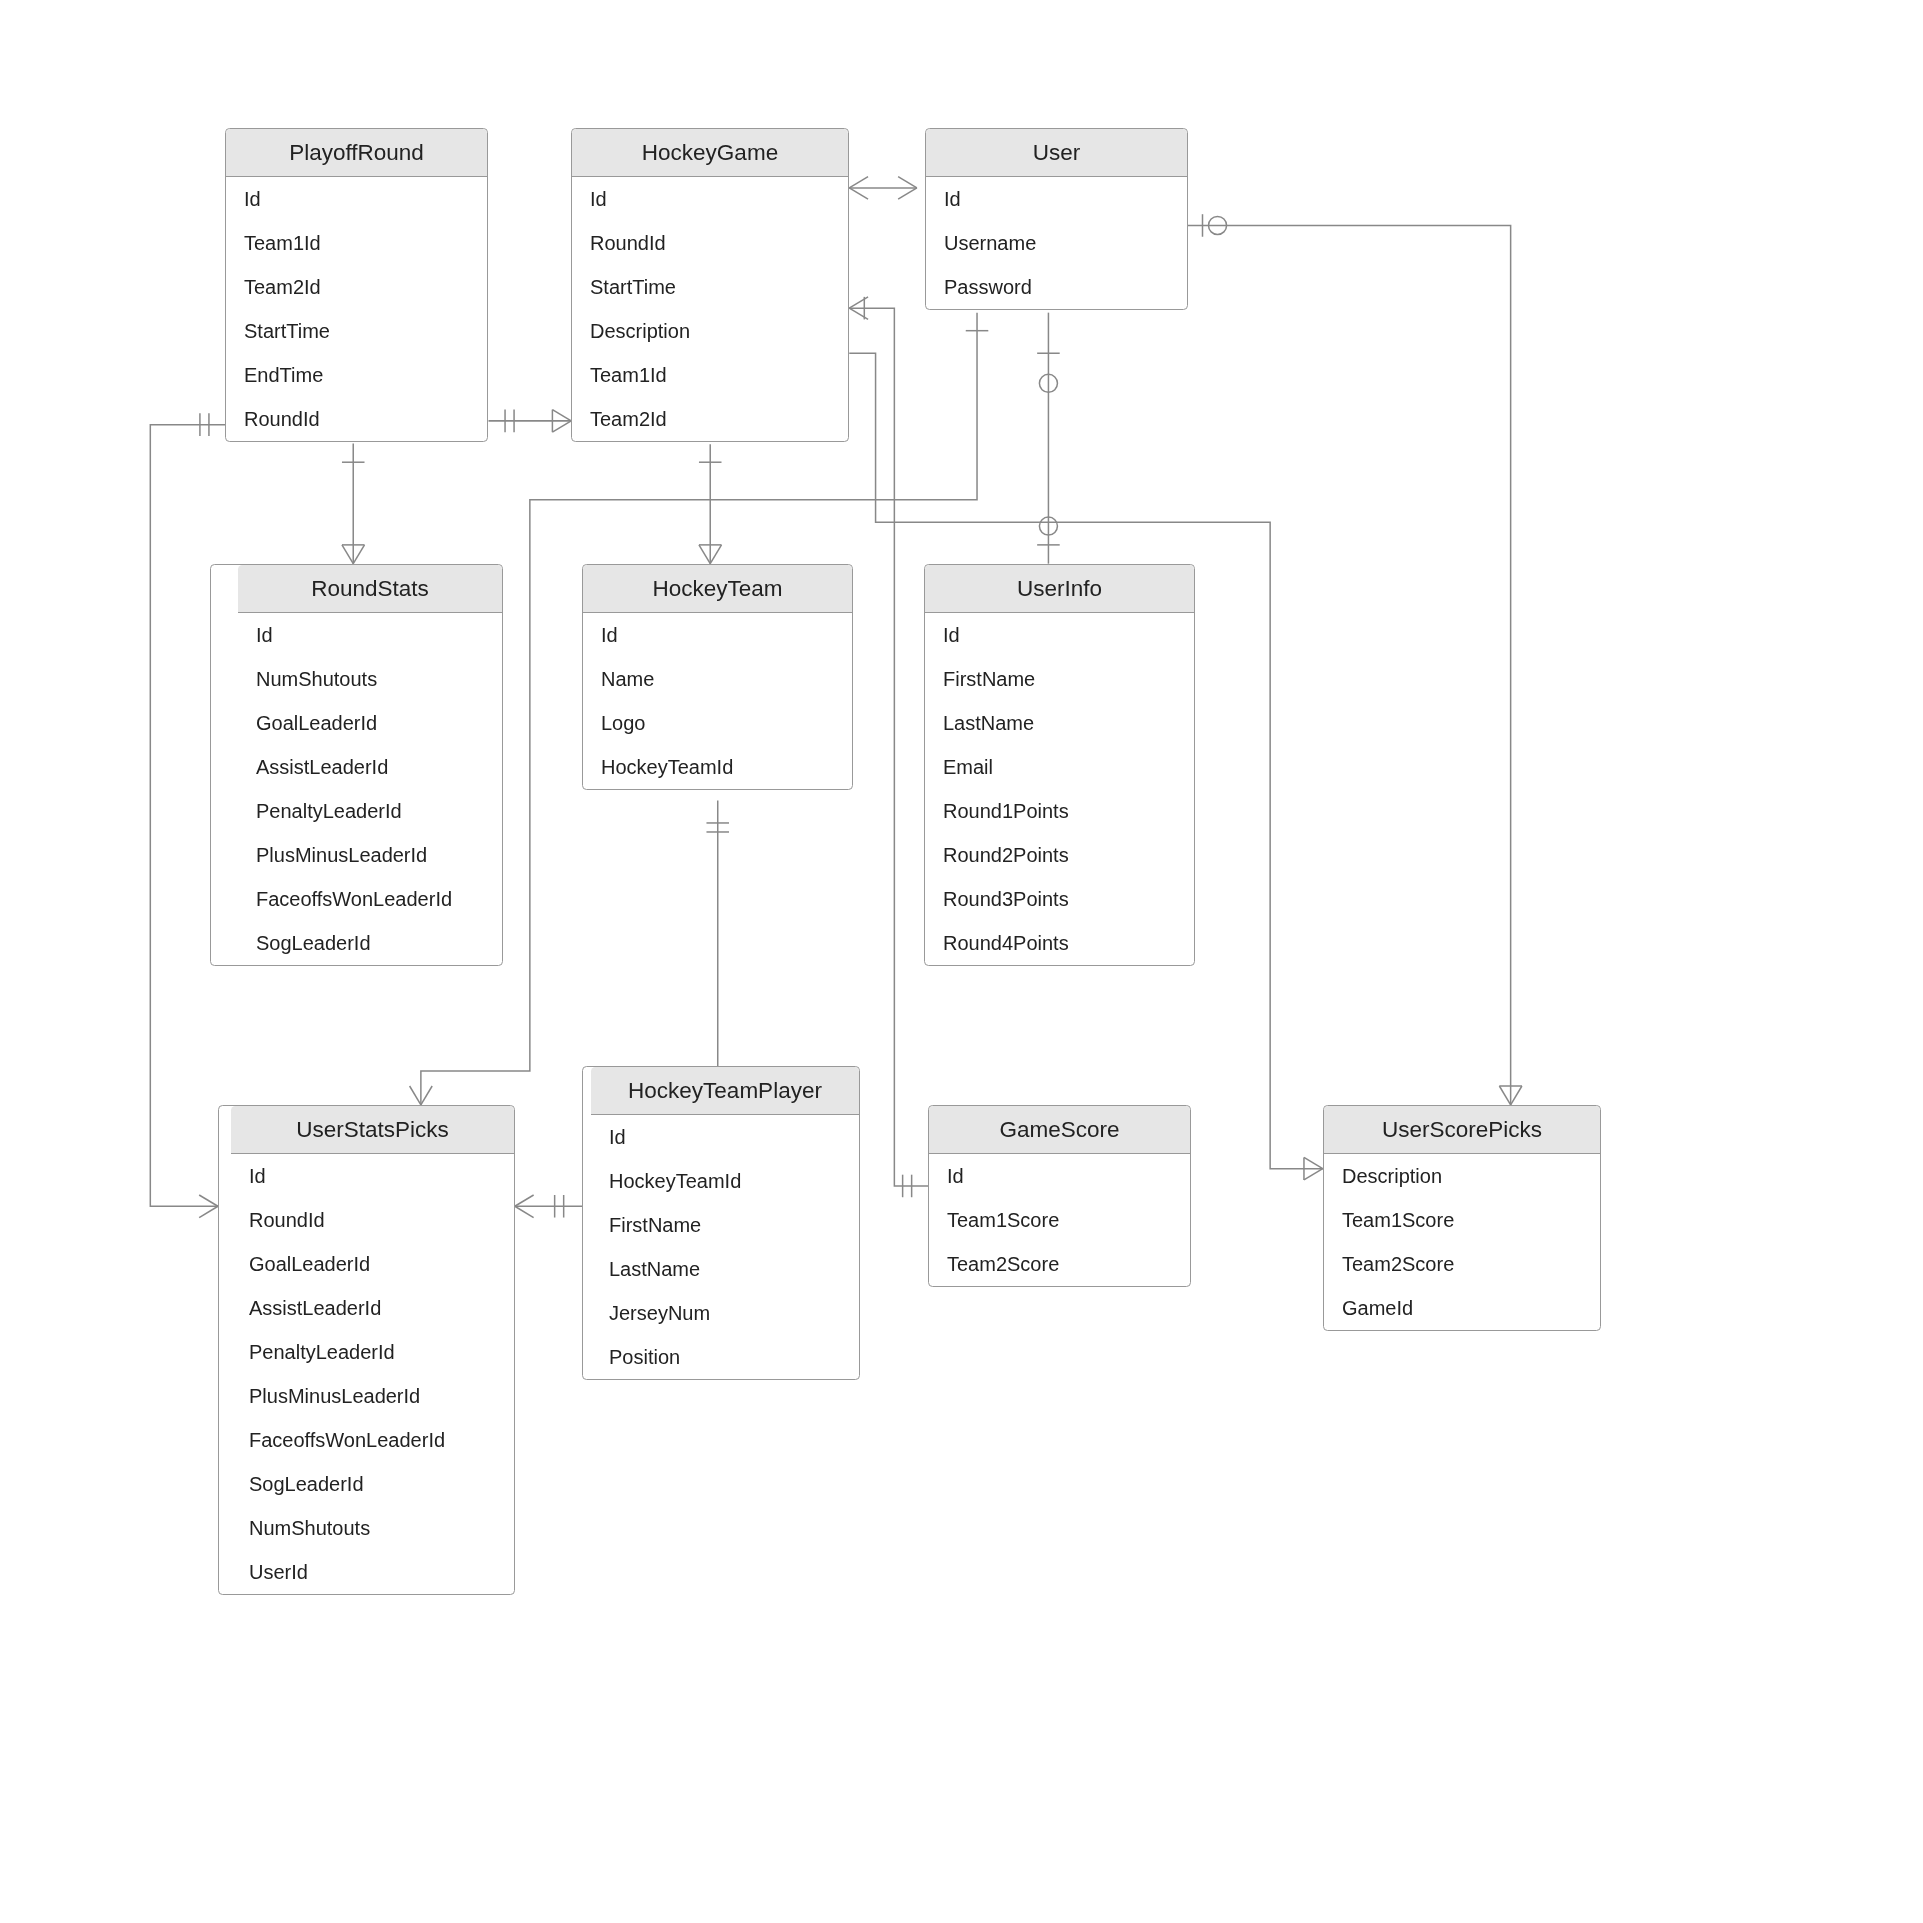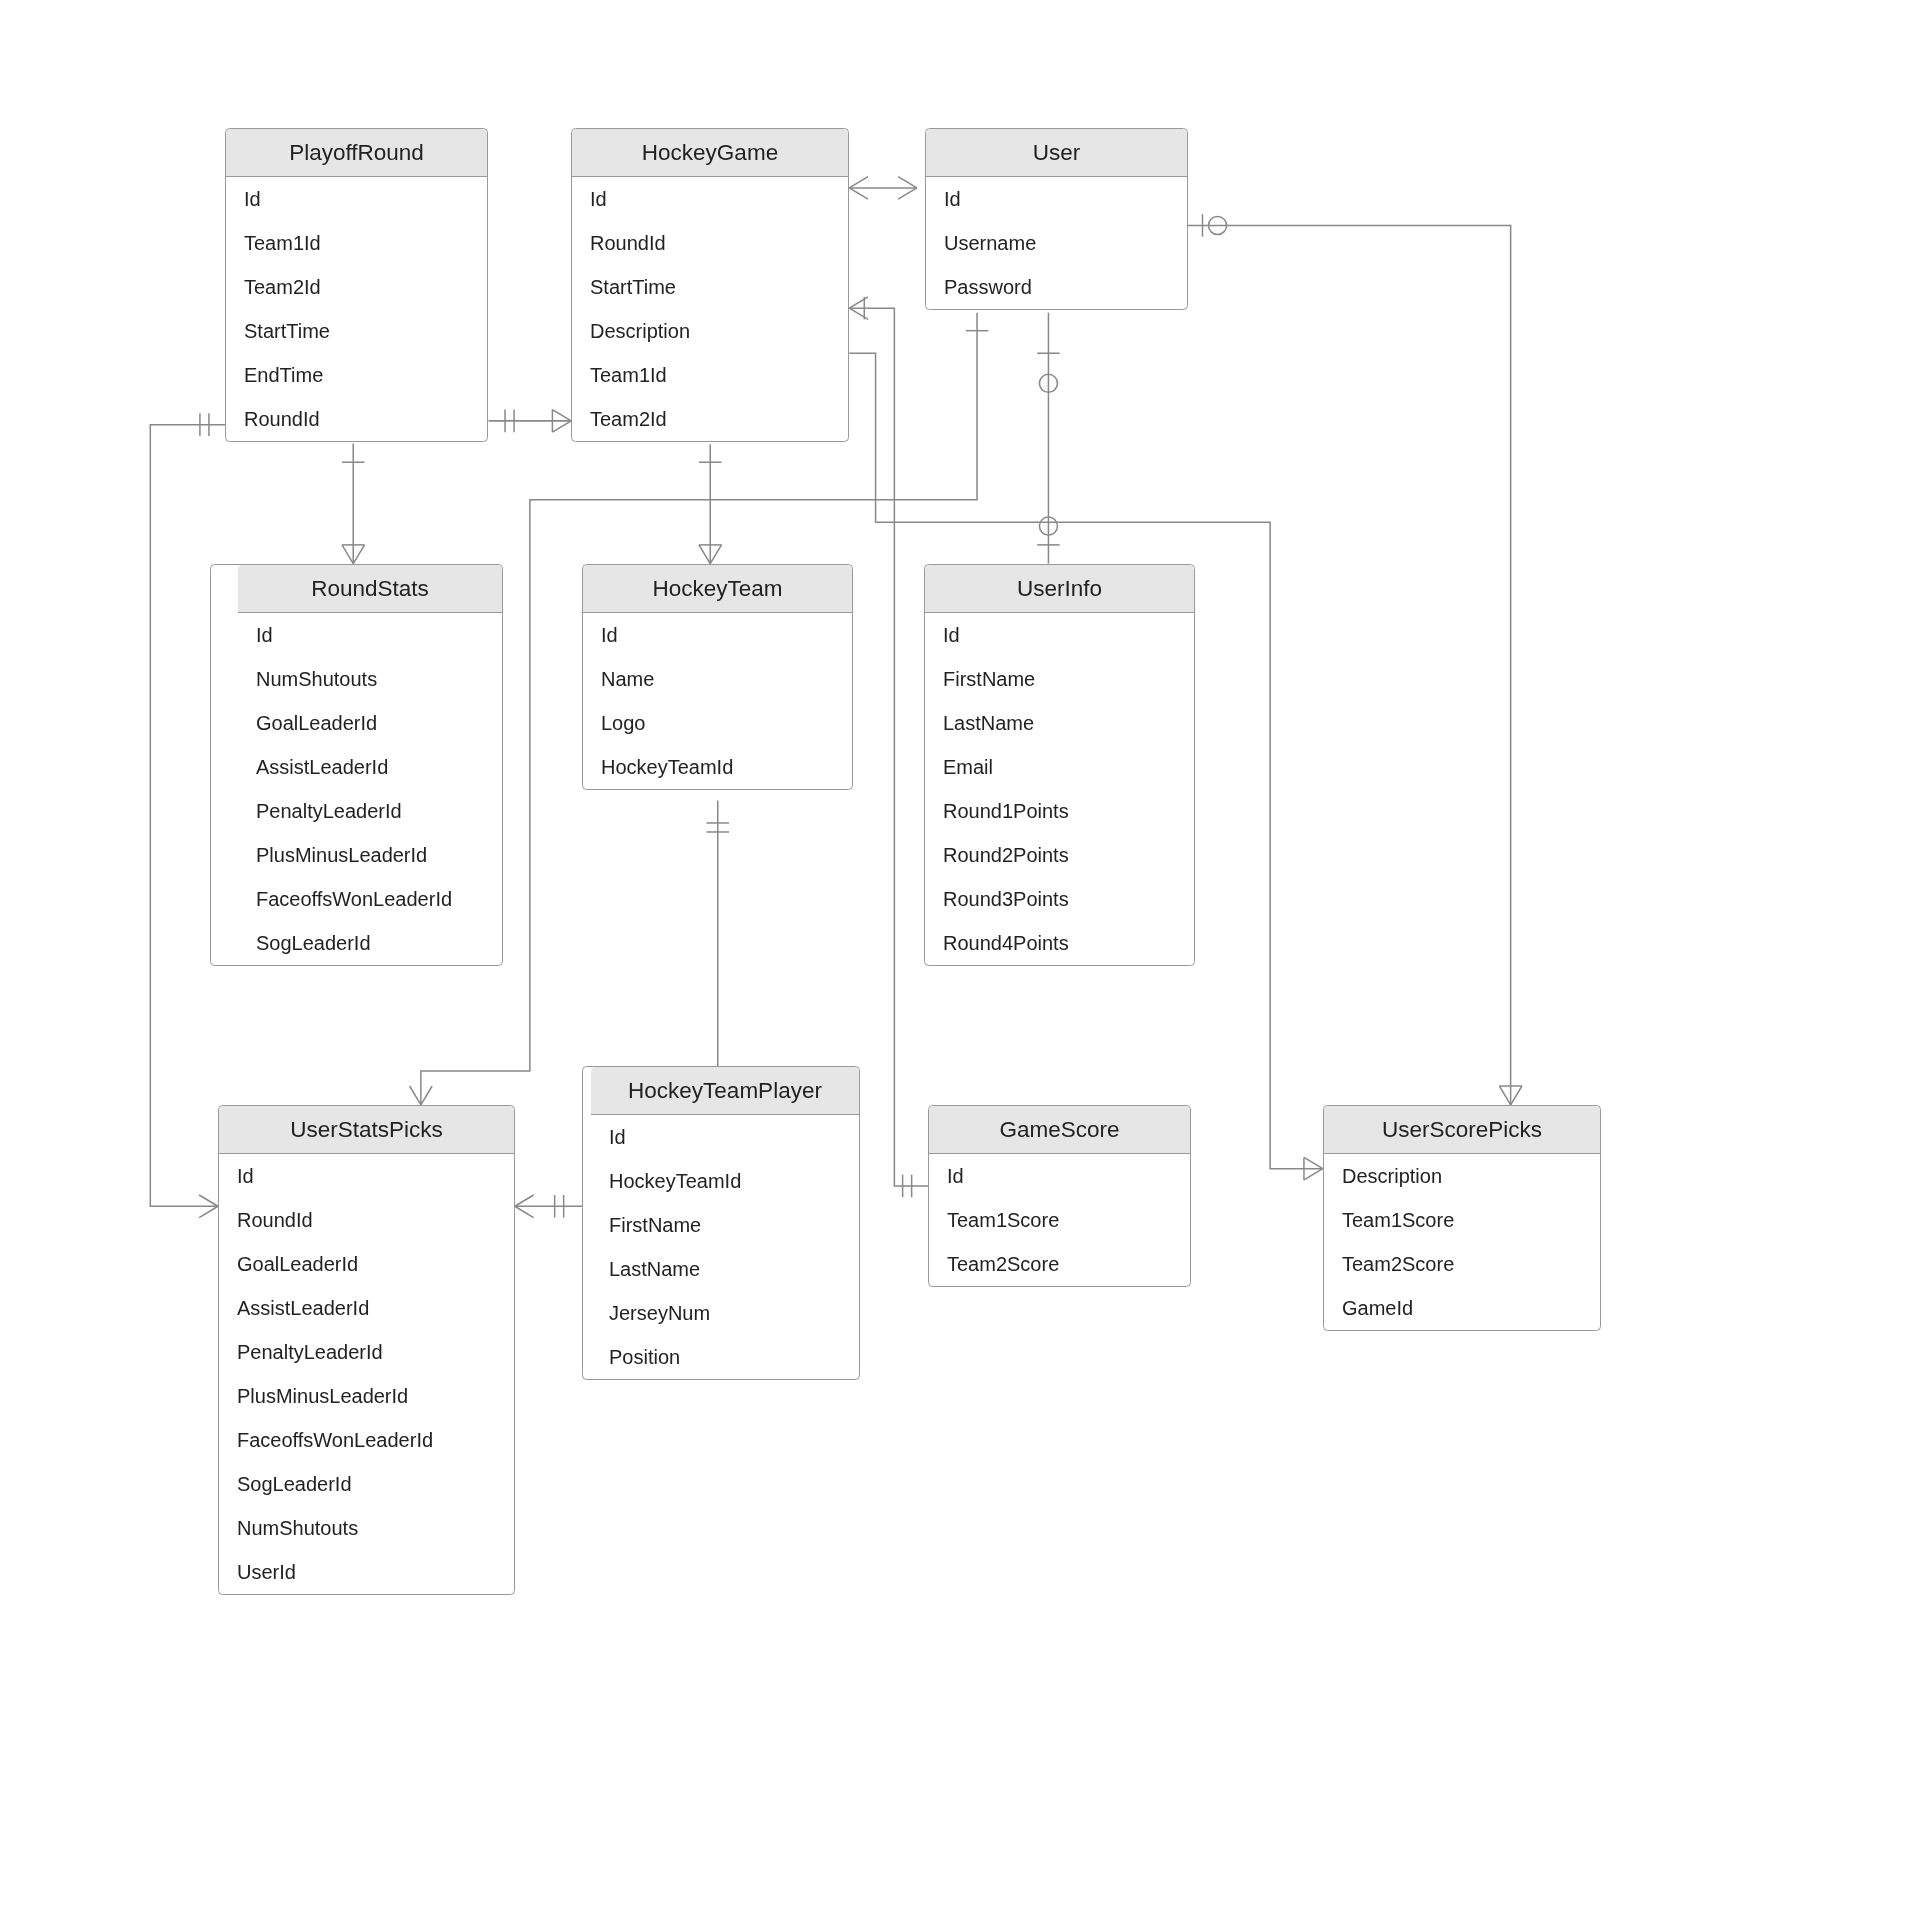--- a/index.html
+++ b/index.html
@@ -176,21 +176,21 @@
         <div class="hdr">UserInfo</div>
         <div class="row">Id</div>
         <div class="row">FirstName</div>
         <div class="row">LastName</div>
         <div class="row">Email</div>
         <div class="row">Round1Points</div>
         <div class="row">Round2Points</div>
         <div class="row">Round3Points</div>
         <div class="row">Round4Points</div>
       </div>
-      <div class="entity" style="left: 218px; top: 1105px; width: 297px;">
+      <div class="entity" style="left: 218px; top: 1105px; width: 297px; padding-left: 12px;">
         <div class="hdr">UserStatsPicks</div>
         <div class="row">Id</div>
         <div class="row">RoundId</div>
         <div class="row">GoalLeaderId</div>
         <div class="row">AssistLeaderId</div>
         <div class="row">PenaltyLeaderId</div>
         <div class="row">PlusMinusLeaderId</div>
         <div class="row">FaceoffsWonLeaderId</div>
         <div class="row">SogLeaderId</div>
         <div class="row">NumShutouts</div>

